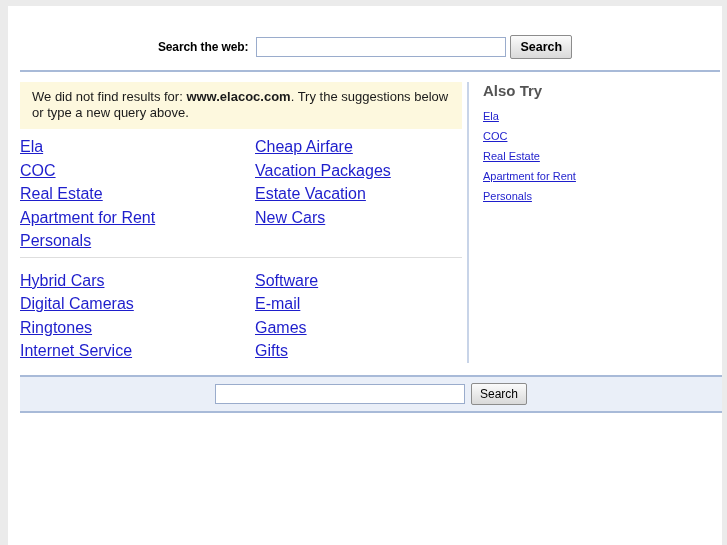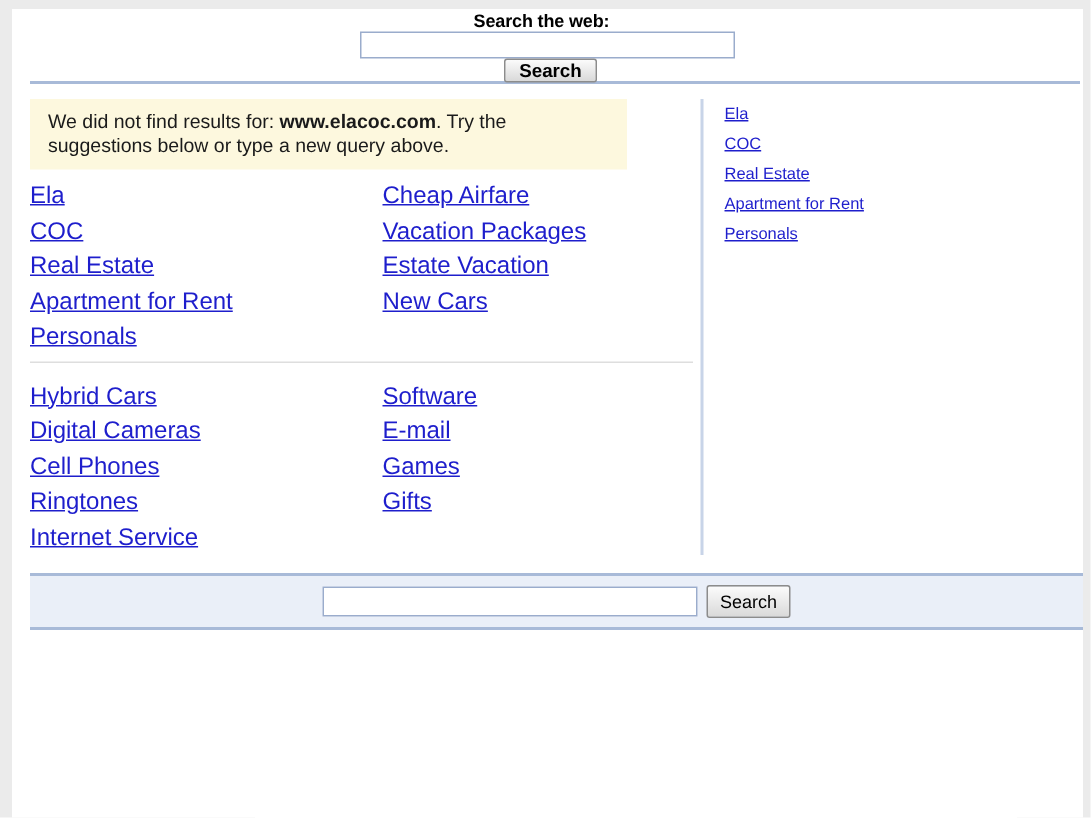--- a/index.html
+++ b/index.html
@@ -22,22 +22,21 @@
     background: #ffffff;
     overflow: hidden;
   }
 
   
   .top-search {
     height: 46px;
     display: flex;
     align-items: center;
     justify-content: center;
-    padding-top: 2px;
-    flex-direction: column;
+    padding-top: 18px;
   }
   .top-search-label {
     font-size: 12px;
     font-weight: bold;
     color: #000;
     margin-right: 8px;
     letter-spacing: -0.1px;
   }
   .text-input {
     box-sizing: border-box;
@@ -93,21 +92,21 @@
     margin-left: 4px;
   }
 
   .notice {
     background: #fdf8de;
     padding: 7px 10px 8px 12px;
     font-size: 13px;
     line-height: 16px;
     color: #1a1a1a;
     box-sizing: border-box;
-    width: 398px;
+    width: 442px;
   }
   .notice b { font-weight: bold; }
 
   .link-grid {
     display: flex;
     padding-top: 6px;
   }
   .link-col {
     width: 221px;
     flex: none;
@@ -206,35 +205,35 @@
           <a class="big-link" href="#">New Cars</a>
         </div>
       </div>
 
       <hr class="group-divider">
 
       <div class="link-grid">
         <div class="link-col">
           <a class="big-link" href="#">Hybrid Cars</a>
           <a class="big-link" href="#">Digital Cameras</a>
-          <a class="big-link" href="#">Cell Phones</a>
           <a class="big-link" href="#">Ringtones</a>
           <a class="big-link" href="#">Internet Service</a>
         </div>
         <div class="link-col second">
           <a class="big-link" href="#">Software</a>
           <a class="big-link" href="#">E-mail</a>
           <a class="big-link" href="#">Games</a>
           <a class="big-link" href="#">Gifts</a>
         </div>
       </div>
 
     </div>
 
     <div class="side-col">
+      <div class="side-title">Also Try</div>
       <a class="side-link" href="#">Ela</a>
       <a class="side-link" href="#">COC</a>
       <a class="side-link" href="#">Real Estate</a>
       <a class="side-link" href="#">Apartment for Rent</a>
       <a class="side-link" href="#">Personals</a>
     </div>
 
   </div>
 
   <form class="bottom-bar">

